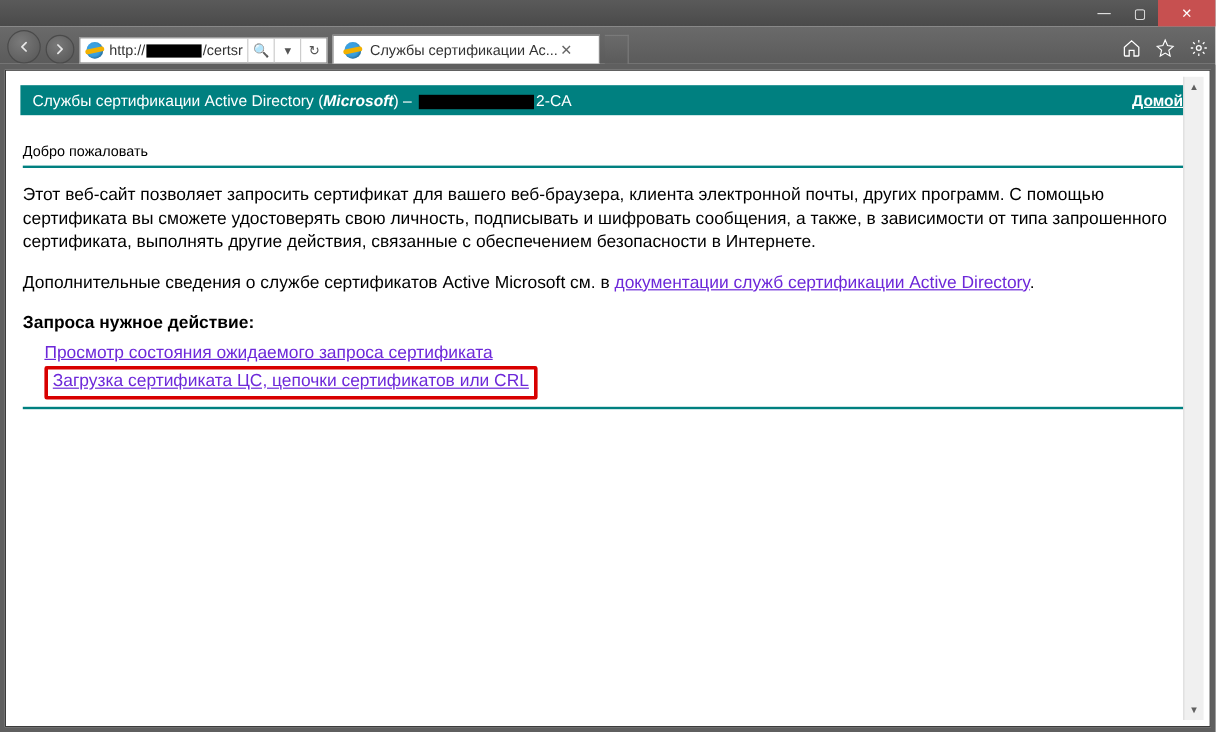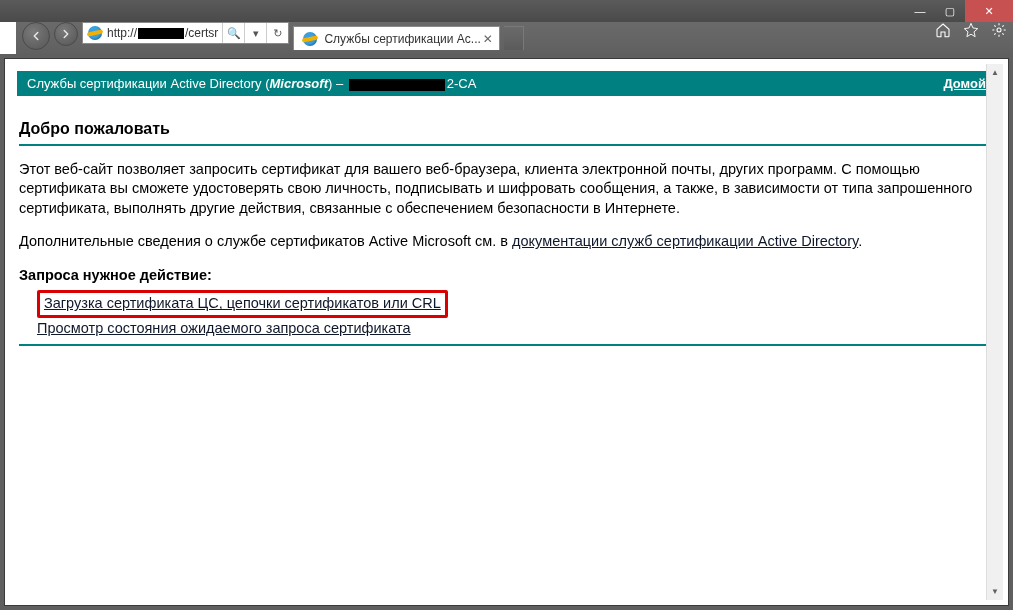--- a/index.html
+++ b/index.html
@@ -25,28 +25,27 @@
       align-items: center;
       justify-content: center;
       color: #fff;
       font-size: 11px;
       font-family: "Segoe UI Symbol", sans-serif;
     }
     .titlebar-btn.close { background: #c75050; width: 48px; }
 
     
     .navbar {
-      height: 49px;
+      height: 32px;
       background: linear-gradient(to bottom, #6a6a6a, #5b5b5b);
       display: flex;
-      align-items: flex-start;
+      align-items: flex-end;
       padding: 0 6px;
       gap: 4px;
       border-bottom: 1px solid #3a3a3a;
-      margin-left: 16px;
     }
     .nav-arrow {
       width: 28px; height: 28px;
       border-radius: 50%;
       background: radial-gradient(circle at 40% 35%, #7a7a7a, #555);
       border: 1px solid #4a4a4a;
       display: flex; align-items: center; justify-content: center;
       color: #e8e8e8;
     }
     .nav-arrow.fwd { width: 24px; height: 24px; }
@@ -97,21 +96,21 @@
     }
 
     .tab {
       background: #fff;
       height: 24px;
       margin-top: 4px;
       display: flex;
       align-items: center;
       border: 1px solid #8a8a8a;
       border-bottom: none;
-      padding: 0 4px 0 4px;
+      padding: 0 20px 0 4px;
       min-width: 190px;
       font-size: 12px;
       color: #333;
     }
     .tab-close {
       margin-left: auto;
       width: 14px; height: 14px;
       display: flex; align-items: center; justify-content: center;
       color: #666; font-size: 12px;
     }
@@ -174,31 +173,31 @@
       font-weight: bold;
     }
 
     .page-body {
       padding: 8px 2px;
       color: #000;
       font-size: 14.5px;
       line-height: 1.35;
     }
     .page-body h2 {
-      font-size: 16px;
-      font-weight: bold;
+      font-size: 12px;
+      font-weight: normal;
       margin: 14px 0 4px 0;
     }
     hr.teal {
       border: none;
       border-top: 2px solid #008080;
       margin: 0 0 14px 0;
     }
     .page-body p { margin-bottom: 14px; }
-    .page-body a { color: #0f172a; text-decoration: underline; }
+    .page-body a { color: #6d28d9; text-decoration: underline; }
     .select-label { font-weight: bold; margin-bottom: 4px; }
     .action-list { list-style: none; padding-left: 18px; }
     .action-list li { line-height: 1.4; }
     .highlight-box {
       border: 3px solid #d80000;
       padding: 0 4px 1px 4px;
       display: inline-block;
       border-radius: 2px;
       margin-top: 1px;
     }
@@ -279,22 +278,22 @@
       <h2>Добро пожаловать</h2>
       <hr class="teal">
 
       <p>Этот веб-сайт позволяет запросить сертификат для вашего веб-браузера, клиента электронной почты, других программ. С помощью сертификата вы сможете удостоверять свою личность, подписывать и шифровать сообщения, а также, в зависимости от типа запрошенного сертификата, выполнять другие действия, связанные с обеспечением безопасности в Интернете.</p>
       <p>
         <span>Дополнительные сведения о службе сертификатов Active Microsoft см. в </span><a href="#">документации служб сертификации Active Directory</a><span>.</span>
       </p>
 
       <div class="select-label">Запроса нужное действие:</div>
       <ul class="action-list">
+        <li><a href="#">Просмотр состояния ожидаемого запроса сертификата</a></li>
         <li><span class="highlight-box"><a href="#">Загрузка сертификата ЦС, цепочки сертификатов или CRL</a></span></li>
-        <li><a href="#">Просмотр состояния ожидаемого запроса сертификата</a></li>
       </ul>
       <hr class="teal bottom">
     </div>
 
     <div class="scrollbar">
       <div class="scroll-arrow">▲</div>
       <div style="position:absolute;bottom:0;left:0;right:0;">
         <div class="scroll-arrow">▼</div>
       </div>
     </div>

